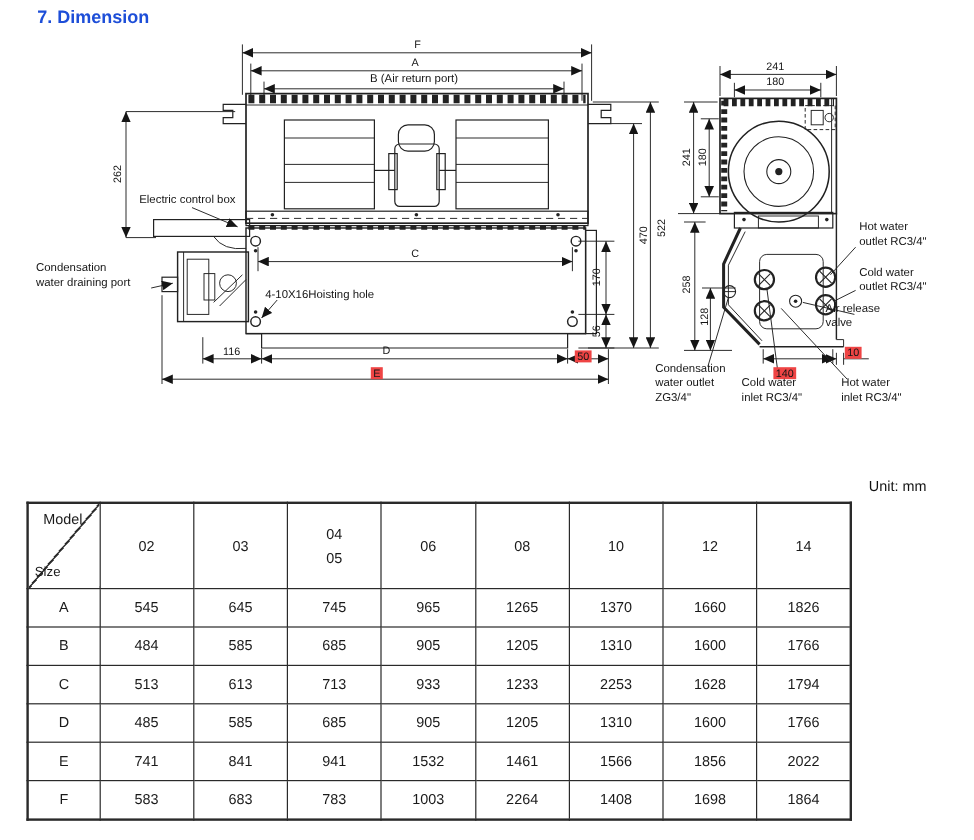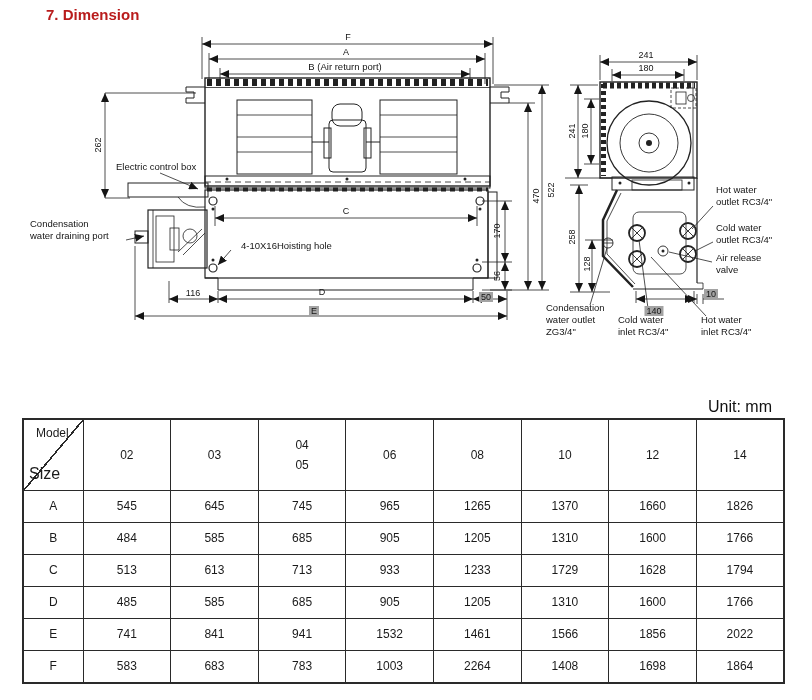--- a/index.html
+++ b/index.html
@@ -1,36 +1,36 @@
 <!DOCTYPE html>
 <html><head>
 <meta charset="utf-8">
 <style>
   html,body{margin:0;padding:0;background:#fff;width:812px;height:700px;overflow:hidden;
     font-family:"Liberation Sans", sans-serif;color:#111;}
   .stage{position:relative;width:812px;height:700px;background:#fff;}
-  .title{position:absolute;left:46px;top:6px;font-size:15px;font-weight:bold;color:#b91c1c;}
-  .unit{position:absolute;right:40px;top:398px;font-size:16px;color:#111;}
+  .title{position:absolute;left:31px;top:6px;font-size:15px;font-weight:bold;color:#1d4ed8;}
+  .unit{position:absolute;right:40px;top:398px;font-size:12px;color:#111;}
   svg{position:absolute;left:0;top:0;}
   .lbl{position:absolute;font-size:9.5px;line-height:1.25;white-space:pre-line;color:#151515;}
   .dim{position:absolute;font-size:9px;color:#151515;white-space:pre-line;}
   .ctr{transform:translate(-50%,-50%);}
   .rot{transform:translate(-50%,-50%) rotate(-90deg);}
-  .wbg{background:#a3a3a3;padding:0 2px;text-align:right;}
+  .wbg{background:#ef4444;padding:0 2px;text-align:right;}
   
-  .dimtable{position:absolute;left:22px;top:418px;width:763px;border-collapse:collapse;table-layout:fixed;}
+  .dimtable{position:absolute;left:22px;top:418px;width:688px;border-collapse:collapse;table-layout:fixed;}
   .dimtable td,.dimtable th{border:1.5px solid #2a2a2a;font-size:12px;font-weight:normal;
     text-align:center;vertical-align:middle;white-space:pre-line;line-height:1.7;padding:0;color:#1a1a1a;}
   .dimtable{border:2px solid #2a2a2a;}
   .hdr-row th{height:70px;}
   .data-row td{height:31px;}
   .corner{position:relative;background:
     linear-gradient(to bottom right,transparent calc(50% - 0.8px),#2a2a2a calc(50% - 0.8px),#2a2a2a calc(50% + 0.8px),transparent calc(50% + 0.8px));}
   .corner .c-top{position:absolute;top:3px;left:12px;font-size:12px;}
-  .corner .c-bot{position:absolute;bottom:3px;left:5px;font-size:16px;}
+  .corner .c-bot{position:absolute;bottom:3px;left:5px;font-size:11px;}
 </style>
 </head>
 <body>
 
 <div class="stage">
 
   <div class="title">7. Dimension</div>
 
   <svg width="812" height="390" viewBox="0 0 812 390">
     <defs>
@@ -250,35 +250,35 @@
   <div class="dim ctr" style="left:322px;top:292px;">D</div>
   <div class="dim ctr wbg" style="left:486px;top:297px;">50</div>
   <div class="dim ctr wbg" style="left:314px;top:311px;">E</div>
   <div class="dim rot" style="left:497px;top:231px;">170</div>
   <div class="dim rot" style="left:497px;top:276px;">56</div>
   <div class="dim rot" style="left:536px;top:196px;">470</div>
   <div class="dim rot" style="left:551px;top:190px;">522</div>
   <div class="lbl" style="left:116px;top:161px;">Electric control box</div>
   <div class="lbl" style="left:30px;top:218px;">Condensation
 water draining port</div>
-  <div class="lbl" style="left:241px;top:240px;">4-10X16Hoisting hole</div>
+  <div class="lbl" style="left:221px;top:240px;">4-10X16Hoisting hole</div>
 
   <div class="dim ctr" style="left:646px;top:55px;">241</div>
   <div class="dim ctr" style="left:646px;top:68px;">180</div>
   <div class="dim rot" style="left:572px;top:131px;">241</div>
   <div class="dim rot" style="left:585px;top:131px;">180</div>
   <div class="dim rot" style="left:572px;top:237px;">258</div>
   <div class="dim rot" style="left:587px;top:264px;">128</div>
   <div class="dim ctr wbg" style="left:654px;top:311px;">140</div>
   <div class="dim ctr wbg" style="left:711px;top:294px;">10</div>
   <div class="lbl" style="left:716px;top:184px;">Hot water
 outlet RC3/4"</div>
   <div class="lbl" style="left:716px;top:222px;">Cold water
 outlet RC3/4"</div>
-  <div class="lbl" style="left:716px;top:252px;">Air release
+  <div class="lbl" style="left:688px;top:252px;">Air release
 valve</div>
   <div class="lbl" style="left:546px;top:302px;">Condensation
 water outlet
 ZG3/4"</div>
   <div class="lbl" style="left:618px;top:314px;">Cold water
 inlet RC3/4"</div>
   <div class="lbl" style="left:701px;top:314px;">Hot water
 inlet RC3/4"</div>
 
   <div class="unit">Unit: mm</div>
@@ -333,21 +333,21 @@
       <td>1600</td>
       <td>1766</td>
     </tr>
     <tr class="data-row">
       <td>C</td>
       <td>513</td>
       <td>613</td>
       <td>713</td>
       <td>933</td>
       <td>1233</td>
-      <td>1729</td>
+      <td>2253</td>
       <td>1628</td>
       <td>1794</td>
     </tr>
     <tr class="data-row">
       <td>D</td>
       <td>485</td>
       <td>585</td>
       <td>685</td>
       <td>905</td>
       <td>1205</td>

